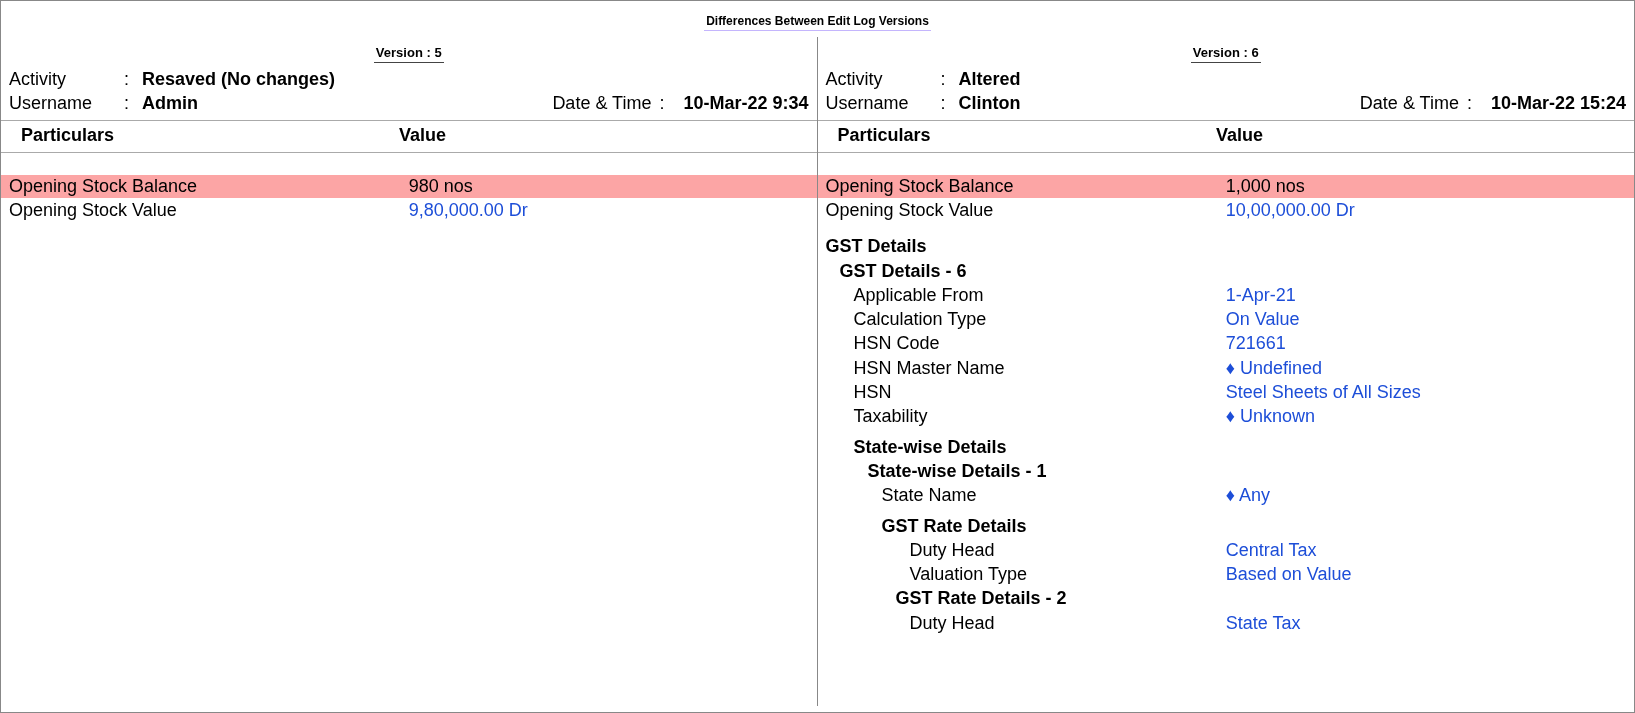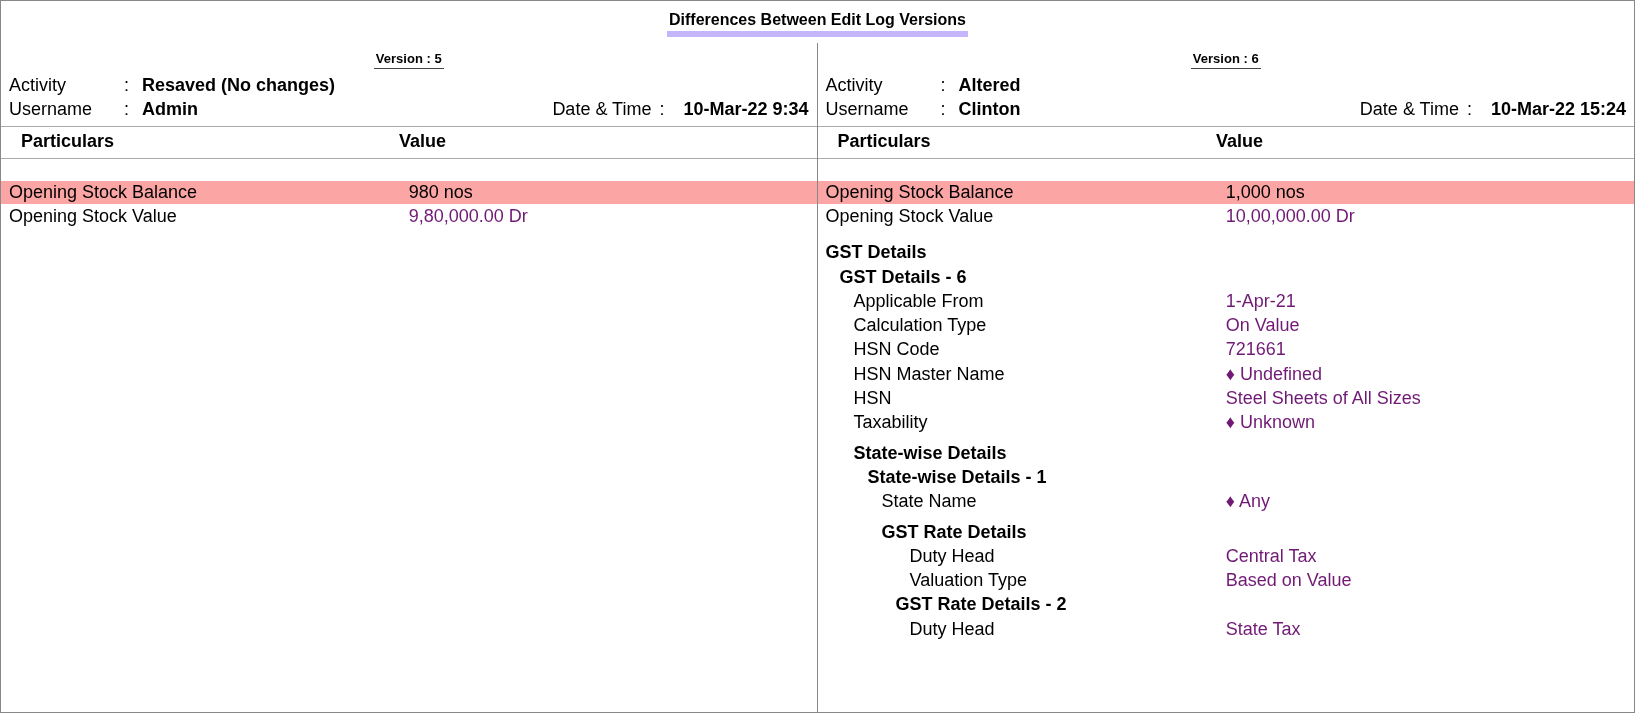--- a/index.html
+++ b/index.html
@@ -1,40 +1,40 @@
 <!DOCTYPE html>
 <html><head>
 <meta charset="utf-8">
 <style>
   * { box-sizing: border-box; margin: 0; padding: 0; }
   body { font-family: Arial, Helvetica, sans-serif; font-size: 18px; color: #000; background: #fff; }
   .outer { width: 1635px; height: 713px; border: 1px solid #888; position: relative; }
   .title-wrap { text-align: center; padding: 8px 0 6px 0; }
-  .title { font-weight: bold; font-size: 16px; display: inline-block; border-bottom: 6px solid #c4b5fd; padding: 0 2px 2px 2px; }
+  .title { font-weight: bold; font-size: 12px; display: inline-block; border-bottom: 1px solid #c4b5fd; padding: 0 2px 2px 2px; }
   .columns { display: flex; width: 100%; height: calc(100% - 42px); }
   .col { width: 50%; position: relative; }
   .col-left { border-right: 1px solid #888; }
   .version-head { text-align: center; padding: 4px 0 2px 0; }
   .version-label { font-weight: bold; font-size: 13px; display: inline-block; border-bottom: 1px solid #444; padding: 0 2px 2px 2px; }
   .meta { padding: 2px 8px 4px 8px; border-bottom: 1px solid #aaa; }
   .meta-row { display: flex; align-items: baseline; line-height: 1.35; }
   .meta-label { width: 115px; }
   .meta-colon { width: 18px; }
   .meta-val { font-weight: bold; flex: 1; }
   .meta-right { margin-left: auto; display: flex; align-items: baseline; }
   .meta-right .meta-label2 { margin-right: 8px; }
   .col-head { display: flex; padding: 4px 8px 6px 20px; font-weight: bold; border-bottom: 1px solid #aaa; }
   .col-head .ph { flex: 0 0 48%; }
   .col-head .vh { flex: 1; }
   .spacer-row { height: 22px; }
   .hl-row { background: #fca5a5; display: flex; padding: 0 8px; line-height: 1.3; }
   .data-row { display: flex; padding: 0 8px; line-height: 1.35; }
   .part-cell { flex: 0 0 50%; }
   .val-cell { flex: 1; }
-  .red { color: #701a75; }
+  .red { color: #1d4ed8; }
   .bold { font-weight: bold; }
   .ind1 { padding-left: 14px; }
   .ind2 { padding-left: 28px; }
   .ind3 { padding-left: 42px; }
   .ind4 { padding-left: 56px; }
   .ind5 { padding-left: 70px; }
   .section-gap { height: 12px; }
   .small-gap { height: 6px; }
 </style>
 </head>

